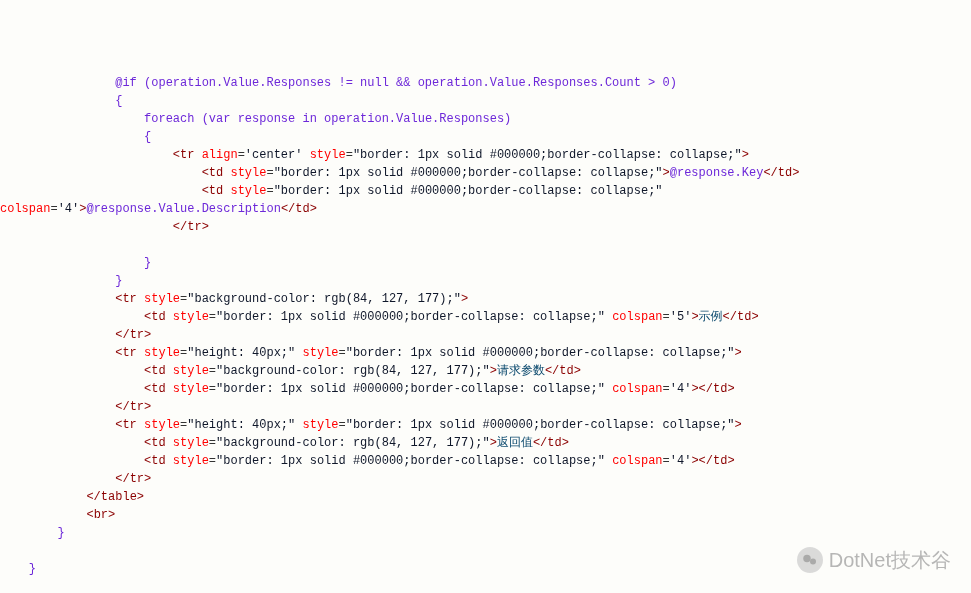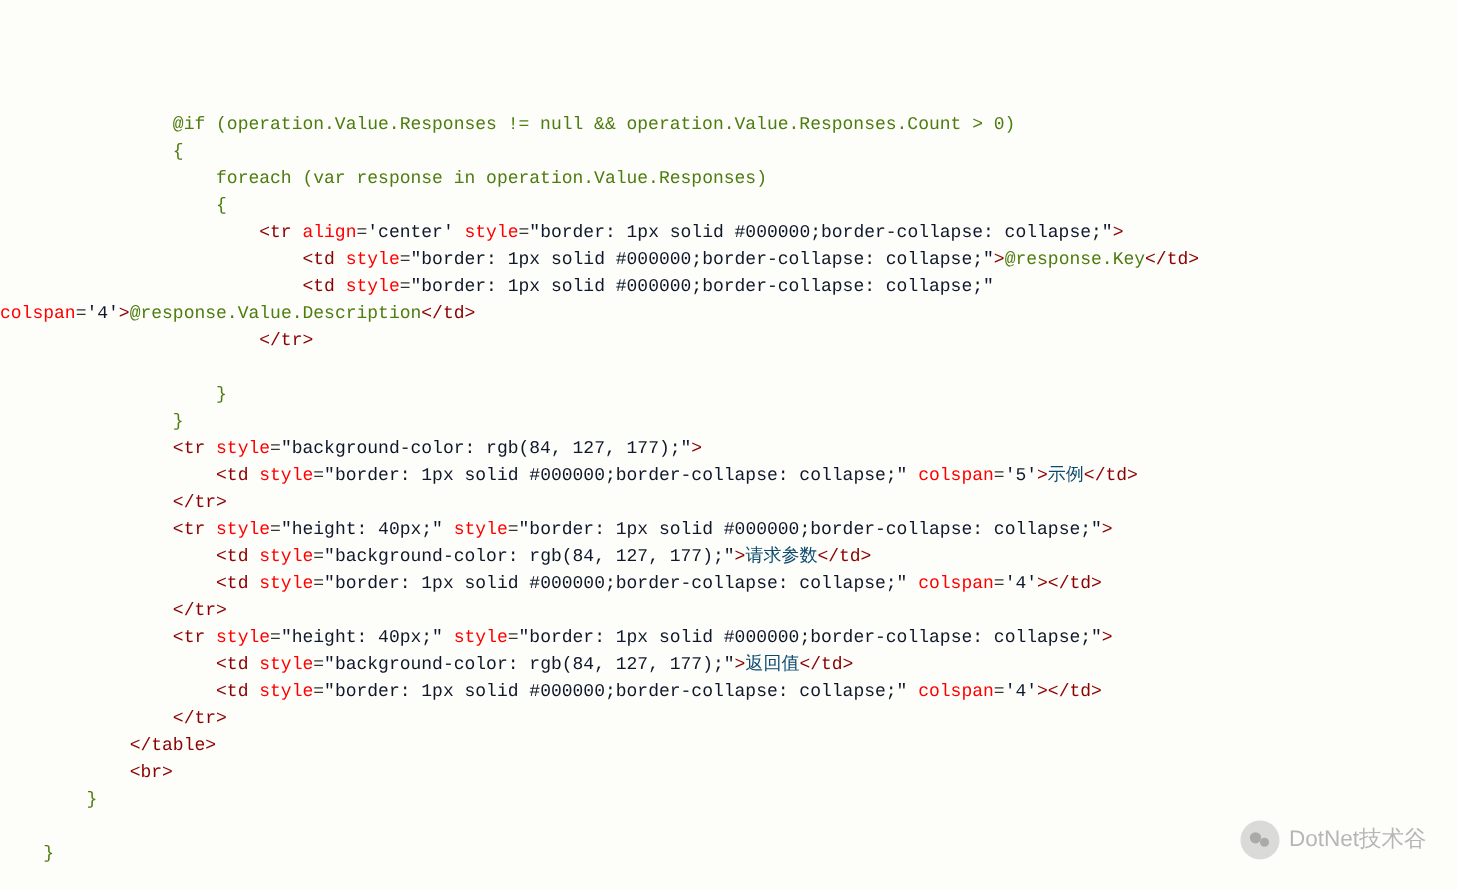--- a/index.html
+++ b/index.html
@@ -20,27 +20,27 @@
     .code-container {
       position: relative;
     }
     .line {
       display: block;
     }
     .tag { color: #8b0000; }
     .attr-name { color: #ff0000; text-align: center; }
     .attr-value { color: #0f172a; }
     .text-content { color: #0c4a6e; }
-    .razor { color: #4d7c0f; }
+    .razor { color: #6d28d9; }
     .watermark {
       position: absolute;
       right: 20px;
       bottom: 20px;
       font-family: Arial, sans-serif;
-      font-size: 15px;
+      font-size: 20px;
       color: #999;
       display: flex;
       align-items: center;
       gap: 6px;
       opacity: 0.7;
     }
     .watermark-icon {
       width: 26px;
       height: 26px;
       border-radius: 50%;

